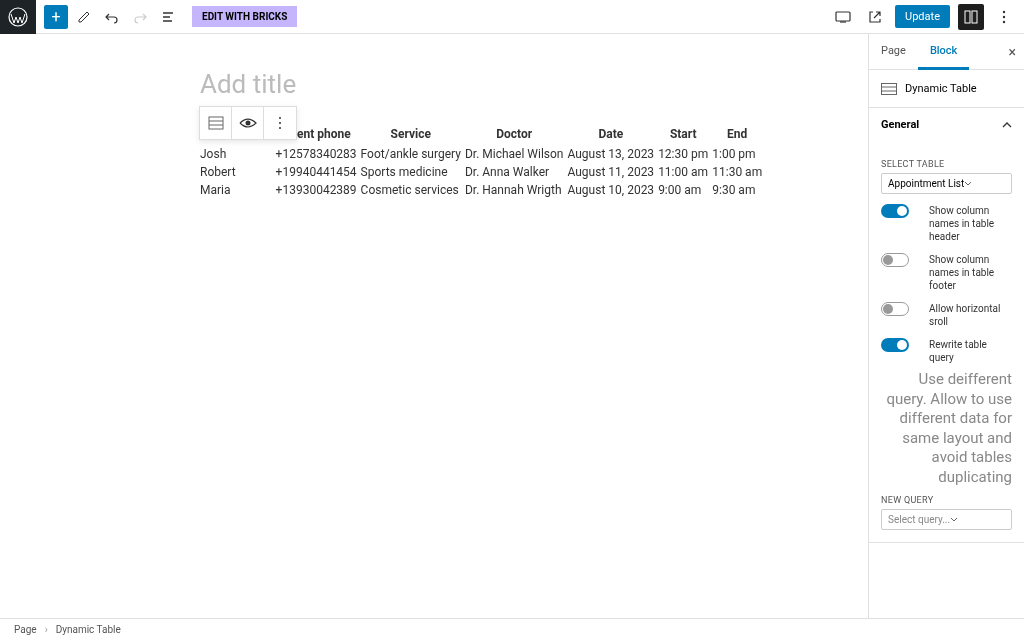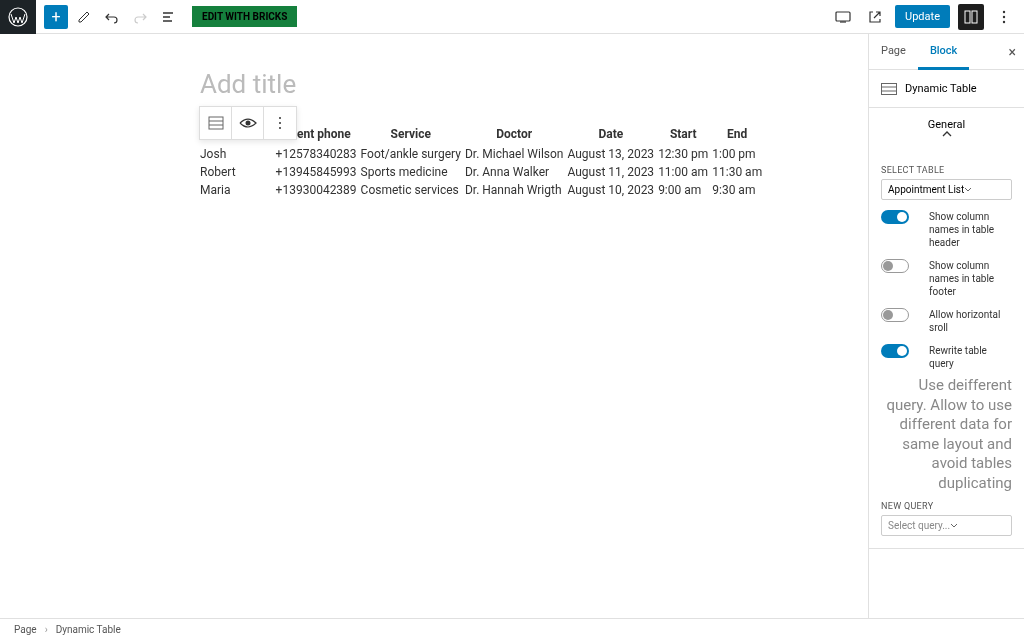--- a/index.html
+++ b/index.html
@@ -3,21 +3,21 @@
 <meta charset="utf-8">
 <style>
 * { box-sizing: border-box; margin: 0; padding: 0; font-family: -apple-system, BlinkMacSystemFont, "Segoe UI", Roboto, sans-serif; }
 body { width: 1024px; height: 640px; overflow: hidden; background: #fff; display: flex; flex-direction: column; }
 
 .topbar { height: 34px; display: flex; align-items: center; border-bottom: 1px solid #e0e0e0; }
 .wp-logo { width: 36px; height: 34px; background: #1d2327; display: flex; align-items: center; justify-content: center; color: #fff; }
 .toolbar-left { display: flex; align-items: center; gap: 4px; padding-left: 8px; }
 .add-btn { width: 24px; height: 24px; background: #007cba; color: #fff; display: flex; align-items: center; justify-content: center; border-radius: 2px; cursor: pointer; font-size: 16px; }
 .tool-icon { width: 24px; height: 24px; display: flex; align-items: center; justify-content: center; cursor: pointer; color: #1e1e1e; }
-.edit-bricks { background: #15803d; color: #000; font-size: 10px; font-weight: 700; padding: 5px 10px; margin-left: 8px; cursor: pointer; }
+.edit-bricks { background: #c4b5fd; color: #000; font-size: 10px; font-weight: 700; padding: 5px 10px; margin-left: 8px; cursor: pointer; }
 .toolbar-right { margin-left: auto; display: flex; align-items: center; gap: 8px; padding-right: 8px; }
 .update-btn { background: #007cba; color: #fff; font-size: 11px; padding: 5px 10px; border-radius: 2px; cursor: pointer; }
 .settings-btn { width: 26px; height: 26px; background: #1e1e1e; display: flex; align-items: center; justify-content: center; border-radius: 2px; cursor: pointer; }
 
 .main { flex: 1; display: flex; overflow: hidden; }
 .canvas { flex: 1; padding: 35px 0 0 200px; position: relative; }
 .title-placeholder { font-size: 26px; font-weight: 400; color: #bbb; position: relative; }
 .block-toolbar { position: absolute; top: 72px; left: 199px; display: flex; border: 1px solid #ddd; background: #fff; box-shadow: 0 2px 6px rgba(0,0,0,0.1); }
 .block-toolbar-item { width: 32px; height: 32px; display: flex; align-items: center; justify-content: center; border-right: 1px solid #ddd; cursor: pointer; }
 .block-toolbar-item:last-child { border-right: none; }
@@ -27,21 +27,21 @@
 .data-table td { padding: 2px 4px 2px 0; white-space: nowrap; }
 .data-table th:nth-child(3), .data-table th:nth-child(4), .data-table th:nth-child(5), .data-table th:nth-child(6), .data-table th:nth-child(7) { text-align: center; }
 
 .sidebar { width: 156px; border-left: 1px solid #e0e0e0; display: flex; flex-direction: column; font-size: 11px; }
 .sidebar-tabs { display: flex; border-bottom: 1px solid #e0e0e0; position: relative; }
 .sidebar-tab { padding: 10px 12px; cursor: pointer; color: #555; font-size: 11px; }
 .sidebar-tab.active { color: #007cba; border-bottom: 3px solid #007cba; margin-bottom: -1px; font-weight: 500; }
 .close-x { position: absolute; right: 8px; top: 10px; cursor: pointer; color: #555; font-size: 14px; }
 .block-name { display: flex; align-items: center; gap: 8px; padding: 12px; border-bottom: 1px solid #e0e0e0; }
 .block-name-icon { width: 16px; height: 12px; }
-.panel-header { display: flex; justify-content: space-between; align-items: center; padding: 10px 12px; cursor: pointer; font-weight: 400; flex-direction: column; }
+.panel-header { display: flex; justify-content: space-between; align-items: center; padding: 10px 12px; cursor: pointer; font-weight: 700; }
 .panel-body { padding: 0 12px 12px; margin-top: 10px; }
 .field-label { font-size: 9px; color: #555; text-transform: uppercase; margin: 8px 0 4px; letter-spacing: 0.3px; }
 .select-box { width: 100%; border: 1px solid #ccc; border-radius: 2px; padding: 4px 6px; font-size: 10px; background: #fff; cursor: pointer; display: flex; justify-content: flex-start; align-items: center; }
 .toggle-row { display: flex; align-items: flex-start; gap: 20px; margin: 10px 0; }
 .toggle { width: 28px; height: 14px; border-radius: 8px; position: relative; cursor: pointer; flex-shrink: 0; }
 .toggle.on { background: #007cba; }
 .toggle.off { background: #fff; border: 1px solid #999; }
 .toggle-knob { width: 10px; height: 10px; border-radius: 50%; position: absolute; top: 2px; }
 .toggle.on .toggle-knob { right: 2px; background: #fff; }
 .toggle.off .toggle-knob { left: 1px; top: 1px; background: #999; }
@@ -159,21 +159,21 @@
           <td>Josh</td>
             <td>+12578340283</td>
             <td>Foot/ankle surgery</td>
             <td>Dr. Michael Wilson</td>
             <td>August 13, 2023</td>
             <td>12:30 pm</td>
             <td>1:00 pm</td>
         </tr>
         <tr>
           <td>Robert</td>
-            <td>+13945845993</td>
+            <td>+19940441454</td>
             <td>Sports medicine</td>
             <td>Dr. Anna Walker</td>
             <td>August 11, 2023</td>
             <td>11:00 am</td>
             <td>11:30 am</td>
         </tr>
         <tr>
           <td>Maria</td>
             <td>+13930042389</td>
             <td>Cosmetic services</td>

